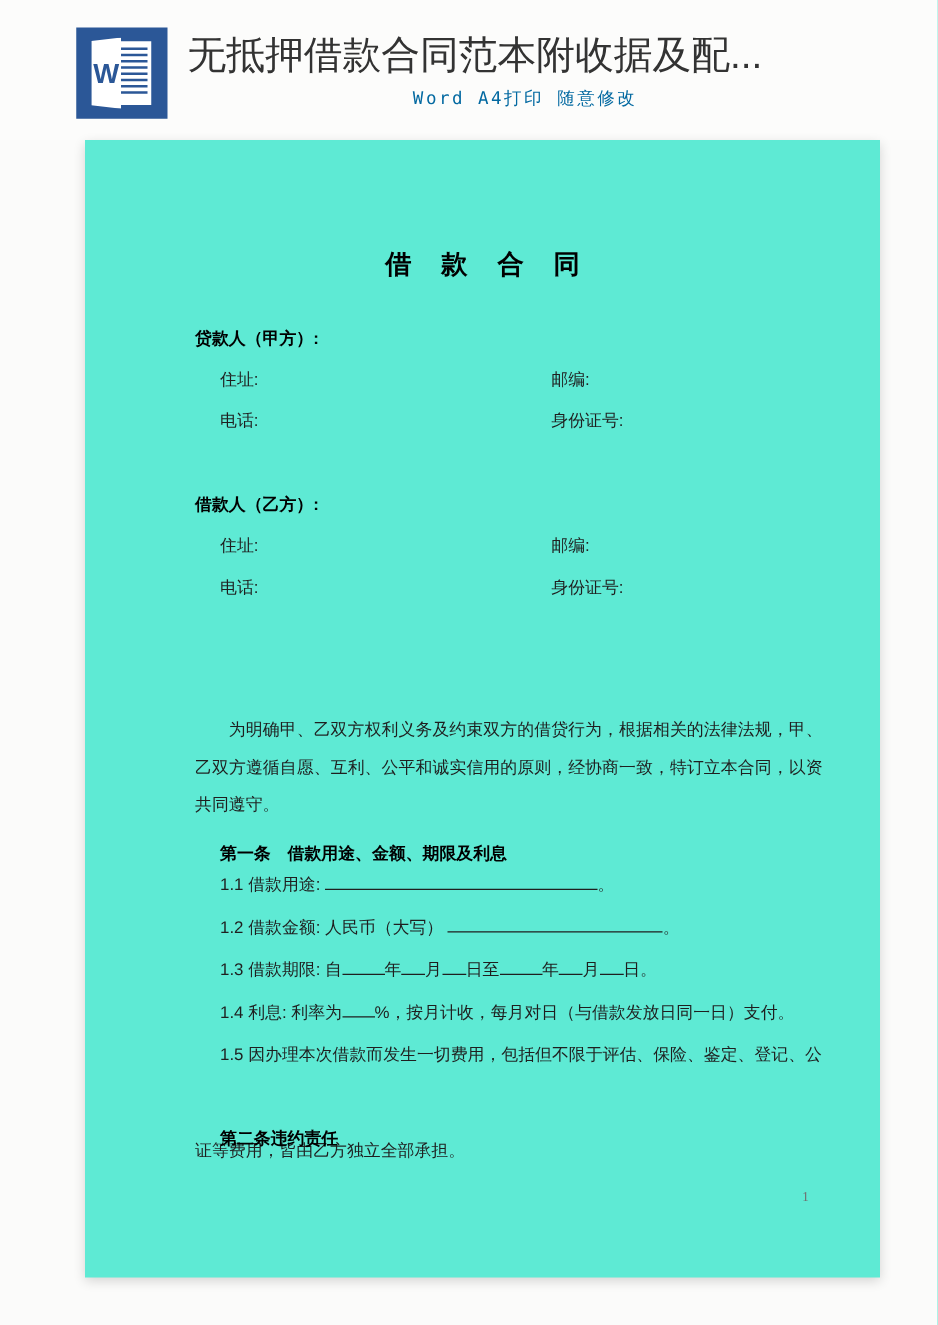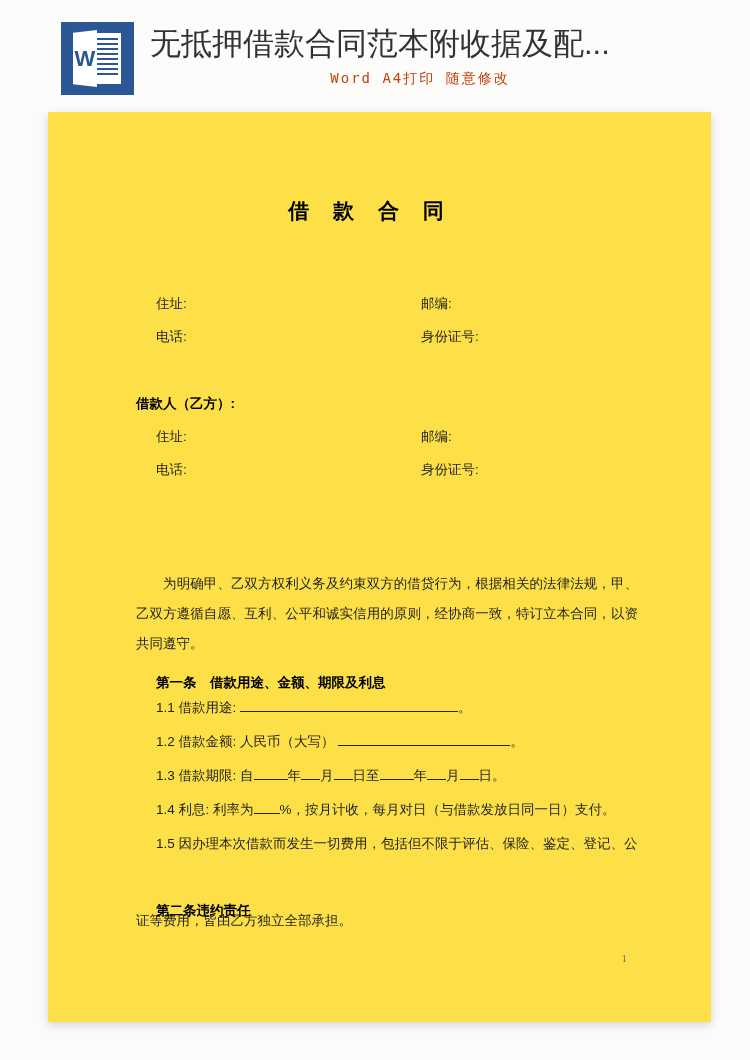--- a/index.html
+++ b/index.html
@@ -96,36 +96,35 @@
     overflow: hidden;
     line-height: 44px;
   }
   .header-sub {
     position: absolute;
     left: 93px;
     top: 70px;
     width: 540px;
     text-align: center;
     font-size: 14px;
-    color: #c2410c;
+    color: #0369a1;
     letter-spacing: 2px;
     font-family: "DejaVu Sans Mono", "Liberation Mono", monospace;
     white-space: nowrap;
   }
 
   
   .paper {
     position: absolute;
-    left: 48px;
+    left: 68px;
     top: 112px;
     width: 636px;
     height: 910px;
-    background: #fde047;
+    background: #5eead4;
     box-shadow: 0 3px 9px rgba(0,0,0,0.16);
-    padding-left: 27px;
   }
   .doc {
     position: absolute;
     left: 0;
     top: 0;
     width: 636px;
     height: 910px;
     color: #1a1a1a;
     font-size: 13.5px;
   }
@@ -247,20 +246,21 @@
     <div class="header-title">无抵押借款合同范本附收据及配...</div>
     <div class="header-sub">Word A4打印  随意修改</div>
   </div>
 </div>
 
 <div class="paper">
   <div class="doc">
 
     <div class="doc-title">借 款 合 同</div>
 
+    <div class="row bold" style="top:150px;">贷款人（甲方）:</div>
     <div class="row" style="top:183px;">
       <span class="indent">住址:</span>
       <span class="rlabel">邮编:</span>
     </div>
     <div class="row" style="top:216px;">
       <span class="indent">电话:</span>
       <span class="rlabel">身份证号:</span>
     </div>
 
     <div class="row bold" style="top:283px;">借款人（乙方）:</div>

